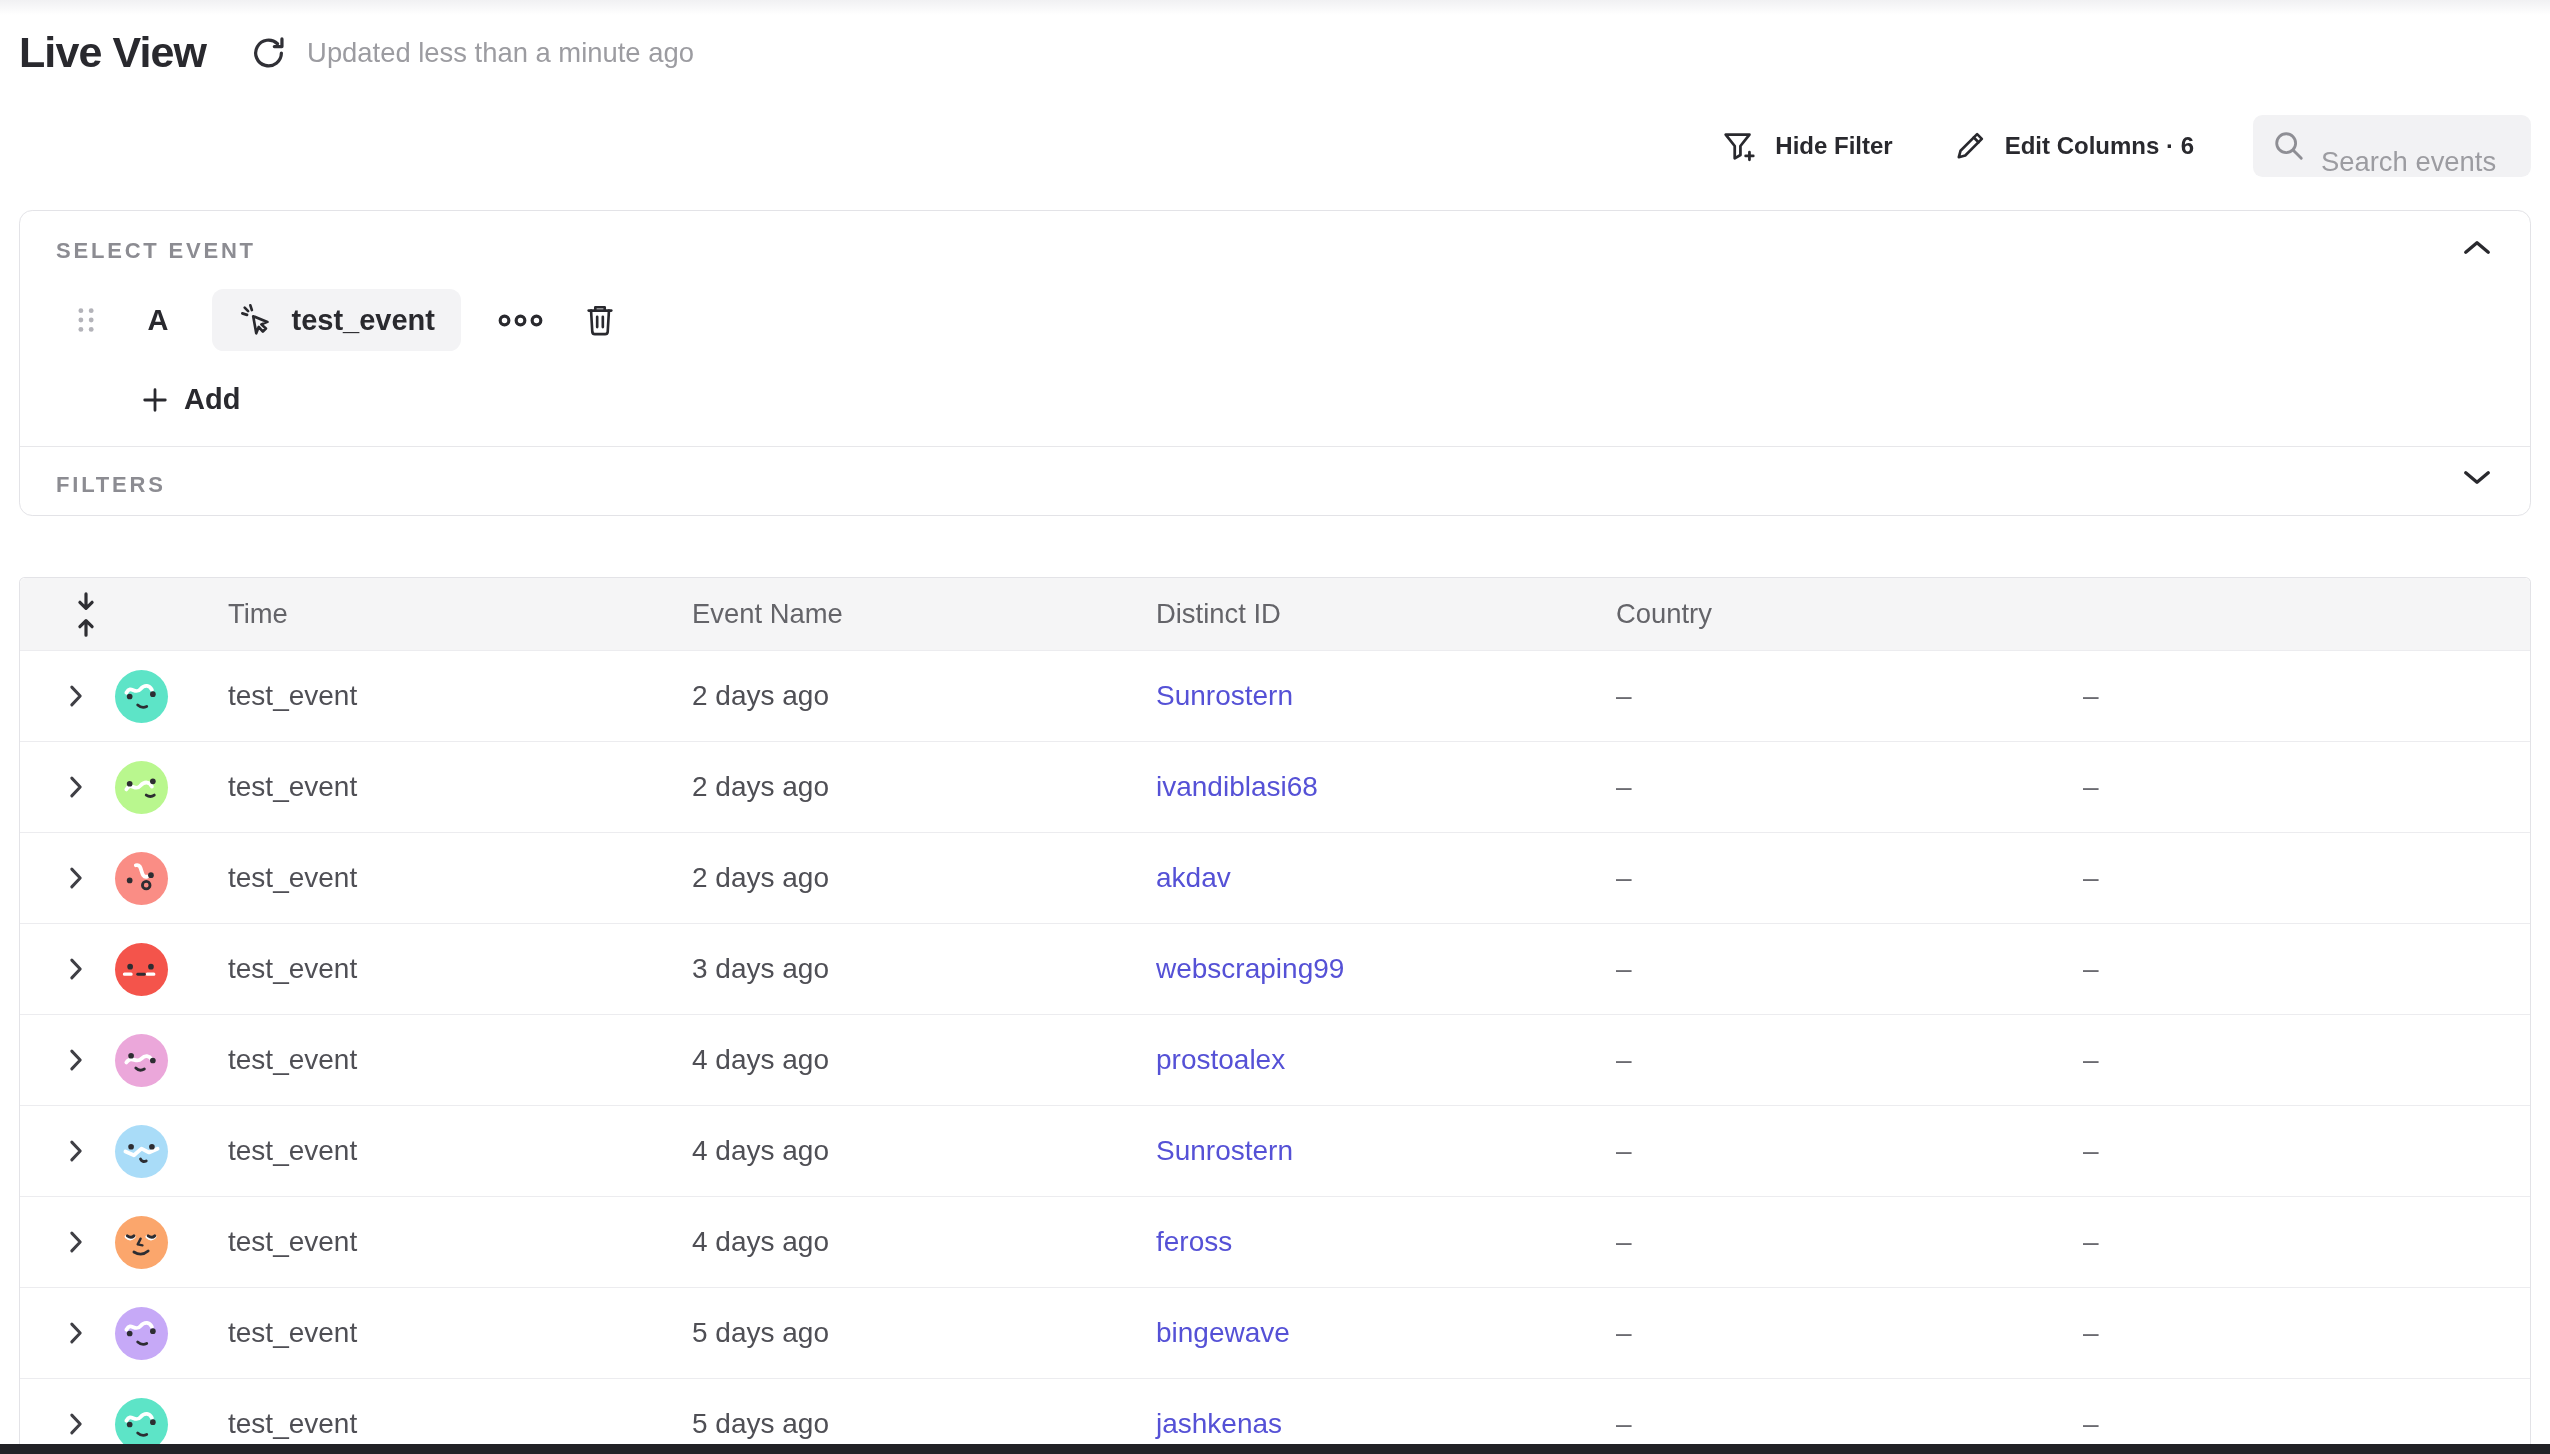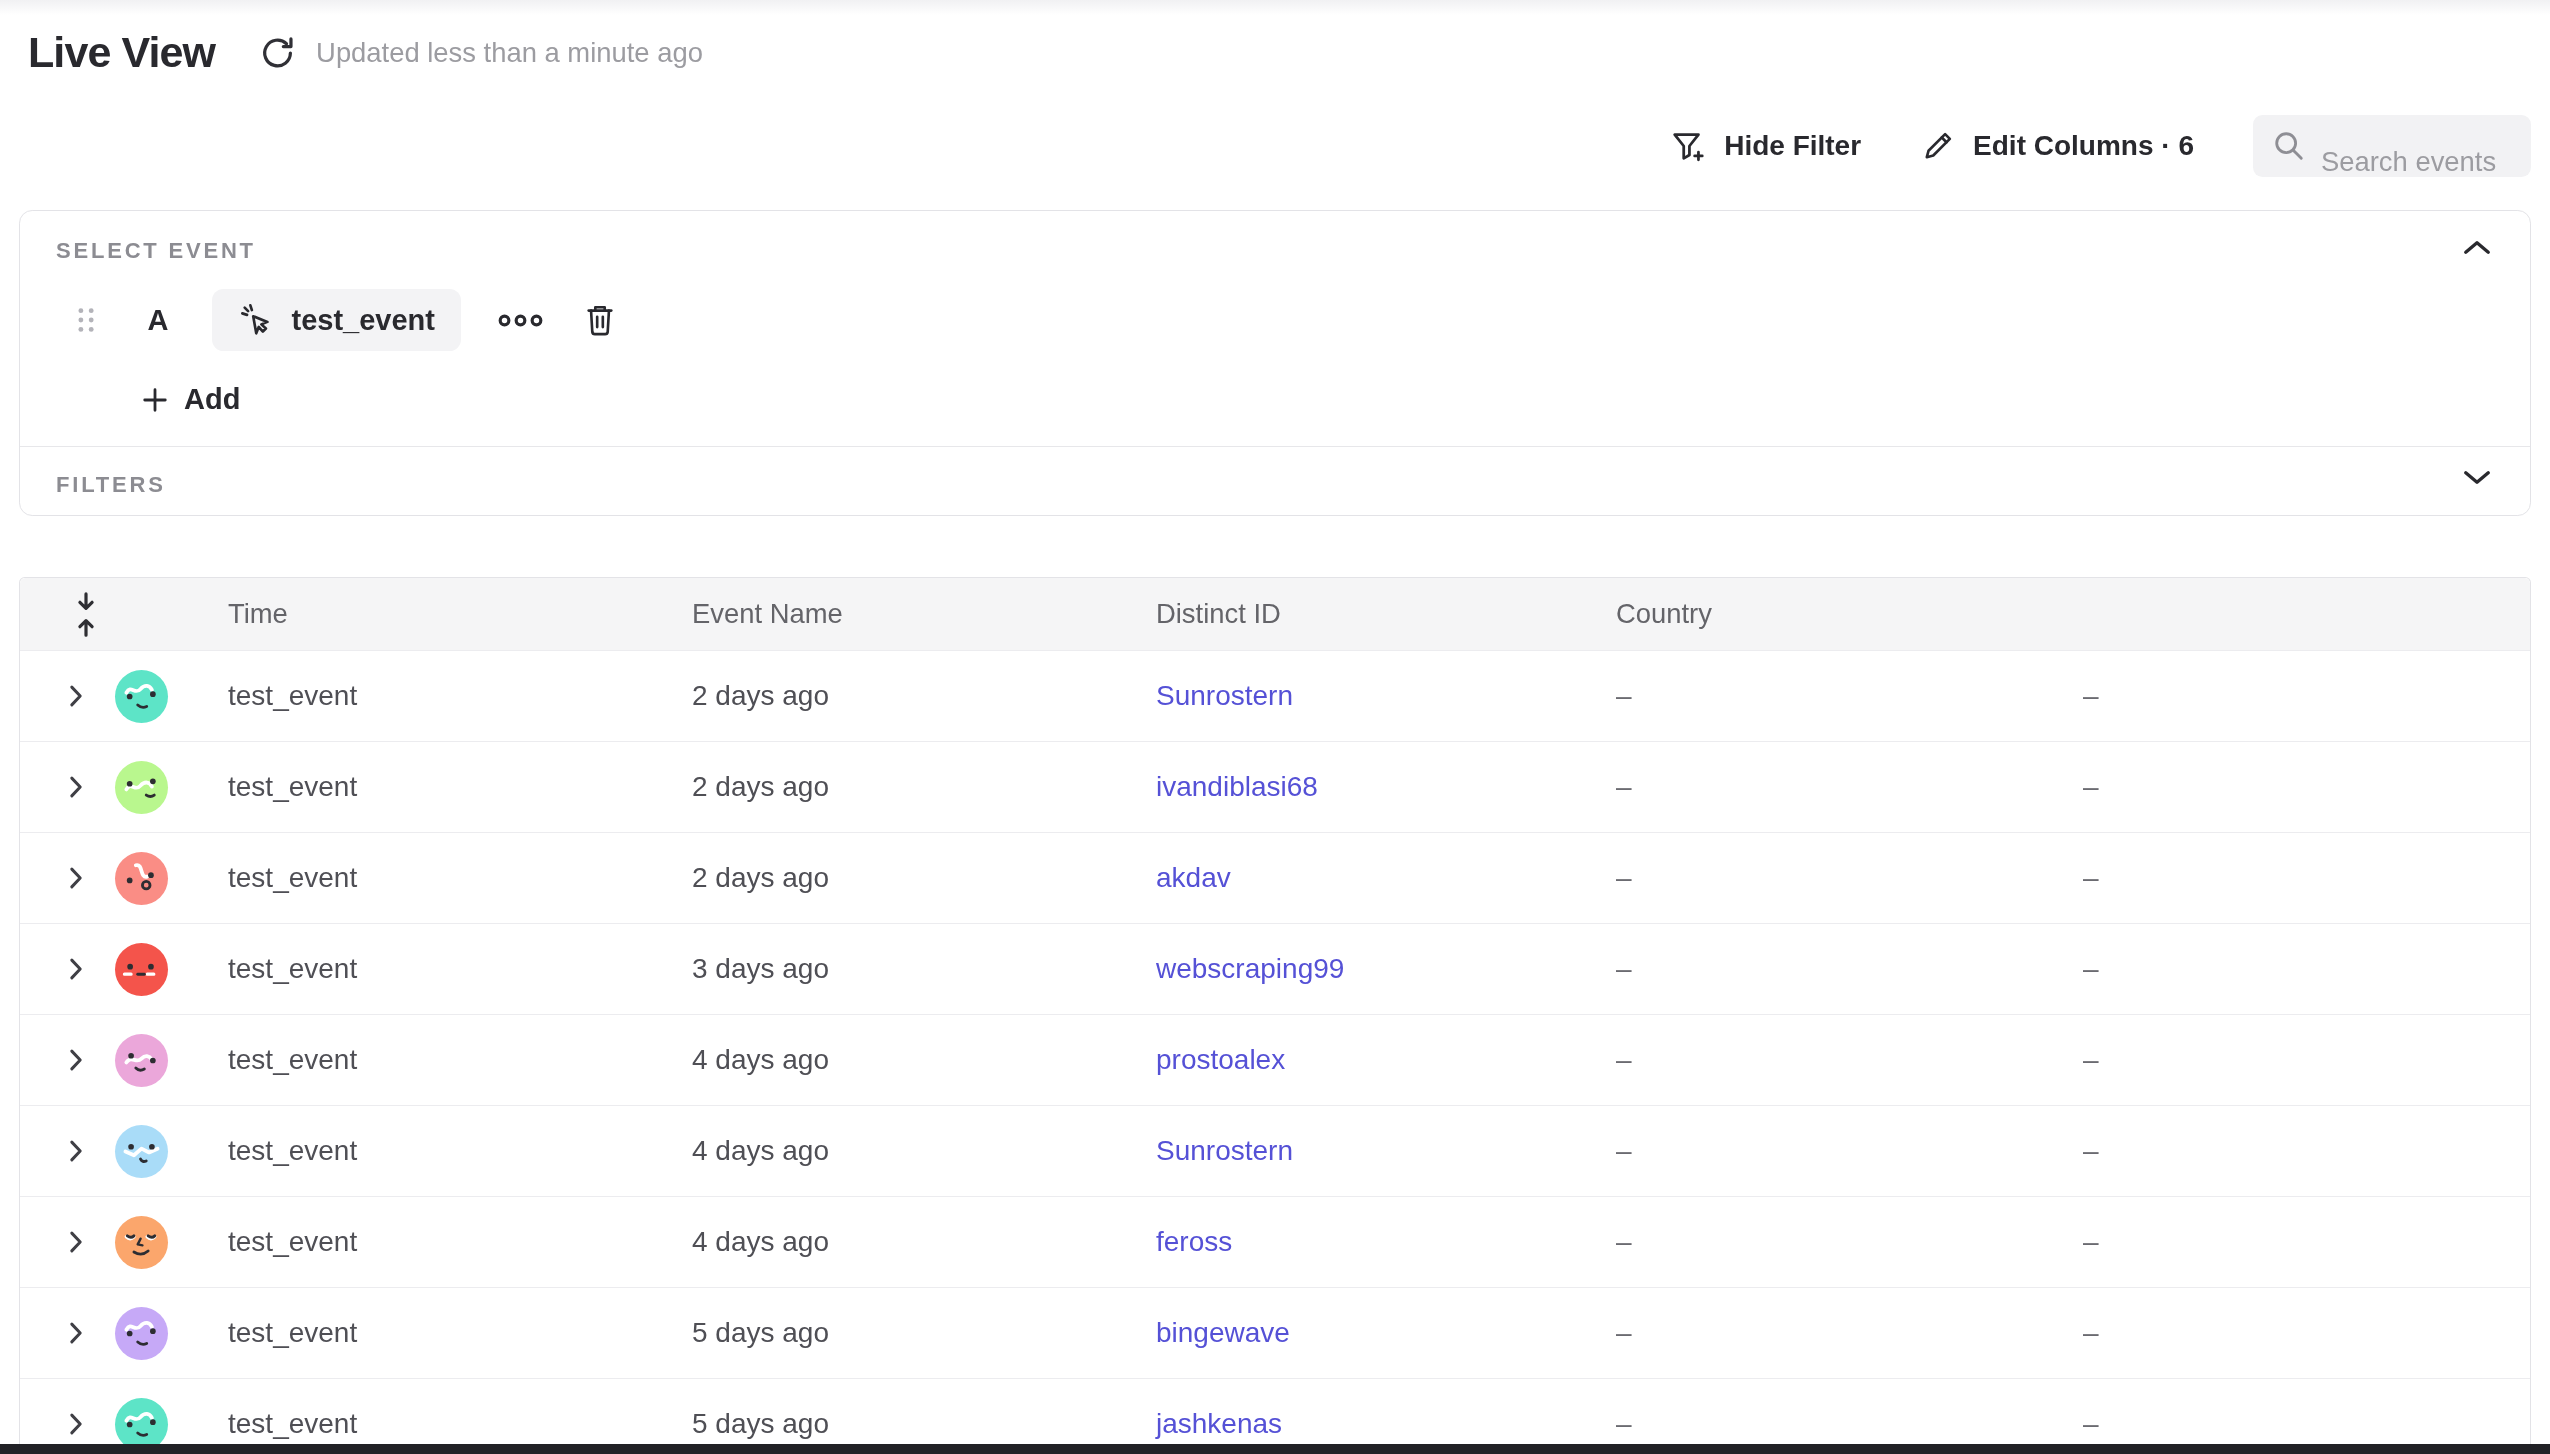--- a/index.html
+++ b/index.html
@@ -3,27 +3,27 @@
 <meta charset="utf-8">
 <style>
   * { margin:0; padding:0; box-sizing:border-box; }
   html,body { width:2550px; height:1455px; background:#ffffff; overflow:hidden;
     font-family:"Liberation Sans", sans-serif; color:#2e2e33; }
   .top-strip { position:absolute; left:0; top:0; width:2550px; height:15px;
     background:linear-gradient(#f1f1f3, #ffffff); }
 
   
   .page-header { position:absolute; left:19px; top:28px; display:flex; align-items:center; }
-  .page-title { font-size:43px; font-weight:700; letter-spacing:-0.9px; color:#29292e;margin-left:9px; }
+  .page-title { font-size:43px; font-weight:700; letter-spacing:-0.9px; color:#29292e; }
   .refresh-btn { margin-left:42px; width:42px; height:42px; display:flex; align-items:center; justify-content:center; color:#303036; cursor:pointer; background:none; border:none; }
   .updated-text { margin-left:17px; font-size:27.4px; color:#9c9ca1; }
 
   
   .toolbar { position:absolute; top:115px; right:19px; height:62px; display:flex; align-items:center; gap:59px; }
-  .tb-btn { display:flex; align-items:center; gap:17px; font-size:28px; font-weight:600; color:#29292e; background:none; border:none; cursor:pointer; font-family:inherit; }
+  .tb-btn { display:flex; align-items:center; gap:17px; font-size:24px; font-weight:600; color:#29292e; background:none; border:none; cursor:pointer; font-family:inherit; }
   .search-box { width:278px; height:62px; background:#f2f2f4; border-radius:9.5px; display:flex; align-items:center; padding:0 19px; gap:15px; }
   .search-box input { border:none; background:transparent; outline:none; font-size:27.4px; color:#3a3a40; width:189px; font-family:inherit;margin-top:31px; }
   .search-box input::placeholder { color:#9c9ca1; }
   .search-box .sicon { color:#8e8e94; }
 
   
   .card { position:absolute; left:19px; top:210px; width:2512px; height:306px;
     border:0.9px solid #e3e3e7; border-radius:13.2px; background:#fff; }
   .section-label { font-size:22px; font-weight:700; letter-spacing:2.8px; color:#8c8c92; }
   .select-label { position:absolute; left:36px; top:26.5px; }

